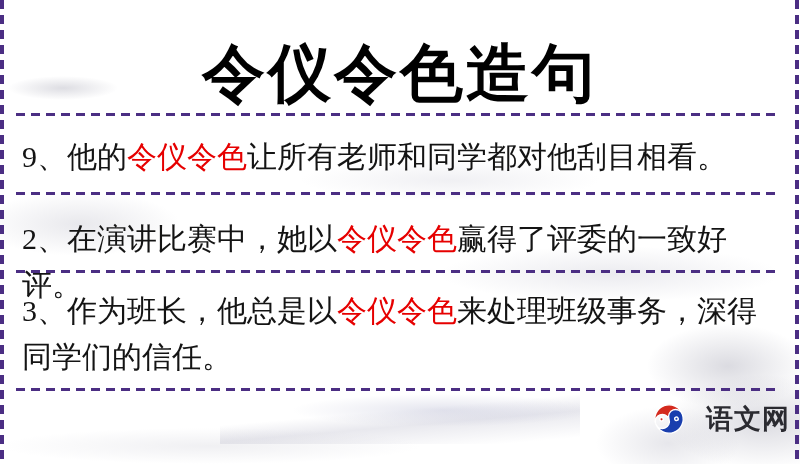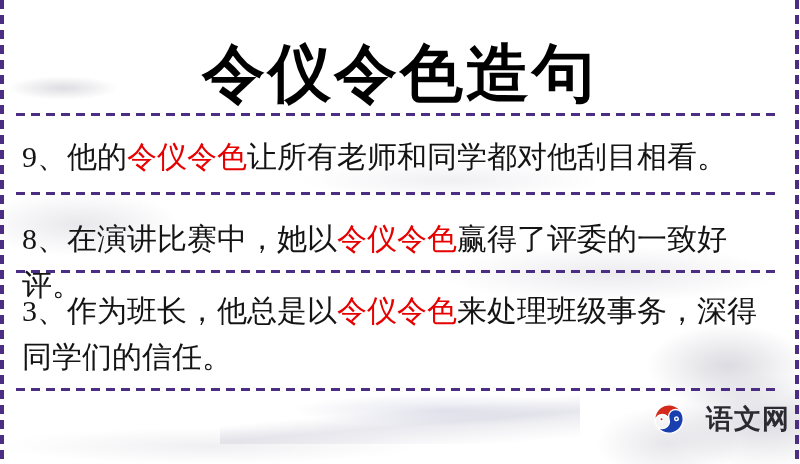--- a/index.html
+++ b/index.html
@@ -104,21 +104,21 @@
 
 <div class="divider divider-1"></div>
 
 <div class="sentence sentence-1">
   <span>9、他的</span><span class="kw">令仪令色</span><span>让所有老师和同学都对他刮目相看。</span>
 </div>
 
 <div class="divider divider-2"></div>
 
 <div class="sentence sentence-2">
-  <span>8、在演讲比赛中，她以</span><span class="kw">令仪令色</span><span>赢得了评委的一致好评。</span>
+  <span>2、在演讲比赛中，她以</span><span class="kw">令仪令色</span><span>赢得了评委的一致好评。</span>
 </div>
 
 <div class="divider divider-3"></div>
 
 <div class="sentence sentence-3">
   <span>3、作为班长，他总是以</span><span class="kw">令仪令色</span><span>来处理班级事务，深得同学们的信任。</span>
 </div>
 
 <div class="divider divider-4"></div>
 

